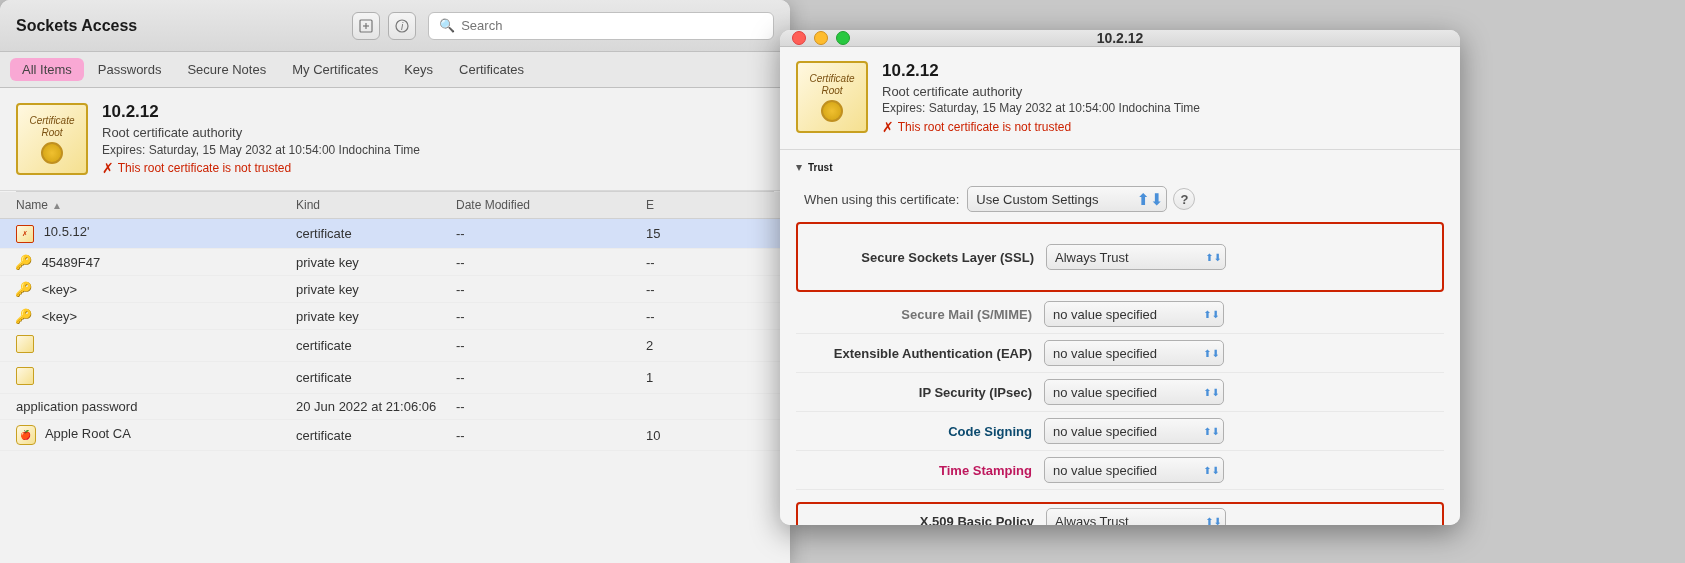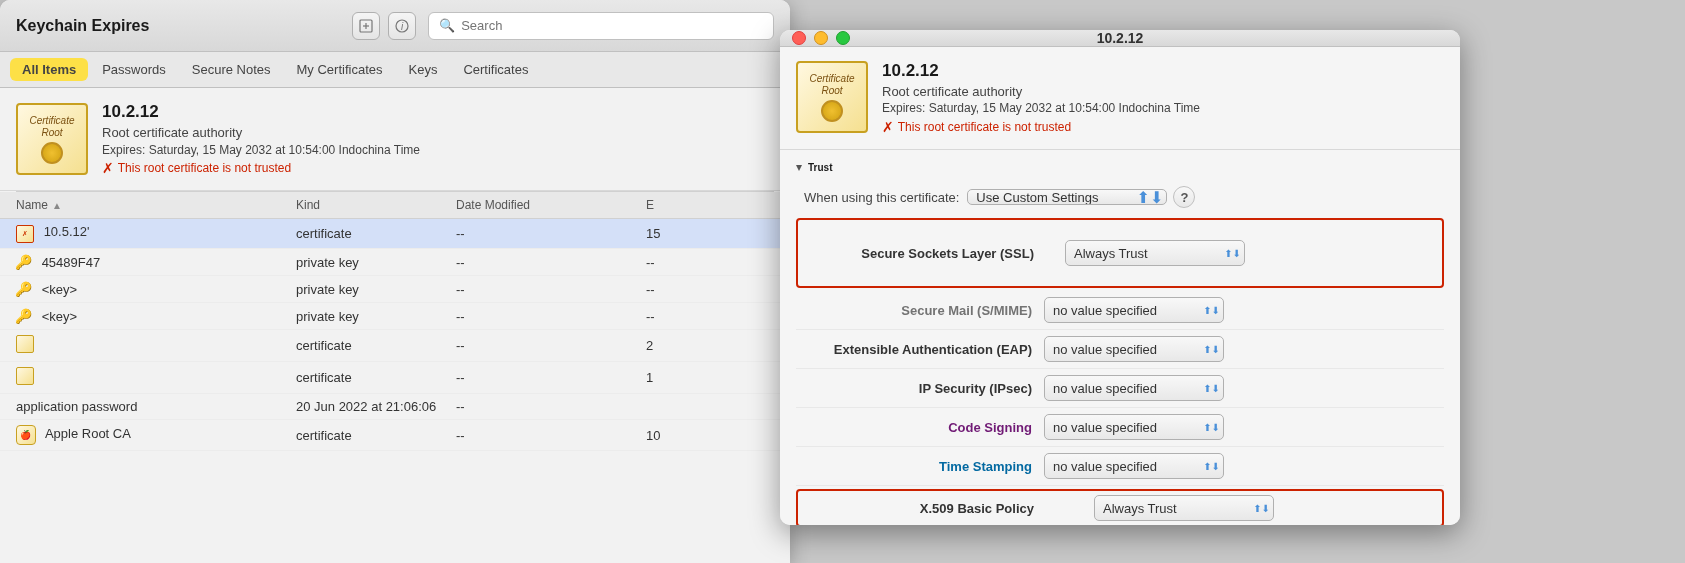--- a/index.html
+++ b/index.html
@@ -103,22 +103,22 @@
     .tab {
       padding: 4px 12px;
       border-radius: 6px;
       font-size: 13px;
       color: #444;
       cursor: pointer;
       white-space: nowrap;
     }
 
     .tab.active {
-      background: #fde047;
-      font-weight: 700;
+      background: #f9a8d4;
+      font-weight: 400;
     }
 
     .cert-header {
       background: #f2f2f2;
       padding: 14px 16px;
       display: flex;
       align-items: center;
       gap: 14px;
       border-bottom: 1px solid #d8d8d8;
     }
@@ -381,21 +381,21 @@
       margin-right: 8px;
     }
 
     .select-wrapper {
       position: relative;
       display: inline-flex;
       align-items: center;
     }
 
     .select-wrapper select {
-      height: 16px;
+      height: 26px;
       border: 1px solid #b0b0b0;
       border-radius: 5px;
       background: linear-gradient(180deg, #f8f8f8 0%, #e8e8e8 100%);
       font-size: 13px;
       color: #333;
       padding: 0 28px 0 8px;
       appearance: none;
       cursor: pointer;
       min-width: 160px;
     }
@@ -427,21 +427,21 @@
       cursor: pointer;
       margin-left: 6px;
     }
   </style>
 </head>
 <body>
 
 <div class="keychain-window">
 
   <div class="titlebar">
-    <span class="titlebar-title">Keychain Expires</span>
+    <span class="titlebar-title">Sockets Access</span>
     <div class="titlebar-icons">
       <div class="titlebar-btn">
         <svg width="14" height="14" viewBox="0 0 14 14" fill="none">
           <rect x="1" y="1" width="12" height="12" rx="1" stroke="#777" stroke-width="1.2" fill="none"></rect>
           <line x1="4" y1="7" x2="10" y2="7" stroke="#777" stroke-width="1.2"></line>
           <line x1="7" y1="4" x2="7" y2="10" stroke="#777" stroke-width="1.2"></line>
         </svg>
       </div>
       <div class="titlebar-btn">
         <svg width="14" height="14" viewBox="0 0 14 14" fill="none">
@@ -627,21 +627,21 @@
           <option>Use System Defaults</option>
           <option>Always Trust</option>
           <option>Never Trust</option>
         </select>
         <span class="select-arrow">⬆⬇</span>
       </div>
       <div class="help-btn">?</div>
     </div>
 
     <div id="policy-rows">
-    <div style="display: flex; align-items: center; padding: 20px 8px; border: 2px solid rgb(204, 34, 0); border-radius: 4px; margin: 3px 0px; gap: 19px;">
+    <div style="display: flex; align-items: center; padding: 20px 8px; border: 2px solid rgb(204, 34, 0); border-radius: 4px; margin: 3px 0px;">
           <div style="font-size: 13px; font-weight: 600; color: rgb(51, 51, 51); flex: 0 0 240px; text-align: right; padding-right: 12px;">Secure Sockets Layer (SSL)</div>
           <div style="position: relative; display: inline-flex; align-items: center;">
             <select style="height: 26px; border: 1px solid rgb(176, 176, 176); border-radius: 5px; background: linear-gradient(rgb(248, 248, 248) 0%, rgb(232, 232, 232) 100%); font-size: 13px; color: rgb(51, 51, 51); padding: 0px 28px 0px 8px; appearance: none; cursor: pointer; min-width: 180px;"><option>no value specified</option><option selected="">Always Trust</option><option>Never Trust</option><option>Use System Defaults</option></select>
             <span style="position: absolute; right: 4px; pointer-events: none; color: rgb(74, 144, 217); font-size: 10px;">⬆⬇</span>
           </div>
         </div>
         <div style="display: flex; align-items: center; padding: 6px 8px; border-bottom: 1px solid rgb(232, 232, 232);">
           <div style="font-size: 13px; font-weight: 600; color: #737373; flex: 0 0 240px; text-align: right; padding-right: 12px;">Secure Mail (S/MIME)</div>
           <div style="position: relative; display: inline-flex; align-items: center;">
             <select style="height: 26px; border: 1px solid rgb(176, 176, 176); border-radius: 5px; background: linear-gradient(rgb(248, 248, 248) 0%, rgb(232, 232, 232) 100%); font-size: 13px; color: rgb(51, 51, 51); padding: 0px 28px 0px 8px; appearance: none; cursor: pointer; min-width: 180px;"><option>no value specified</option><option>Always Trust</option><option>Never Trust</option><option>Use System Defaults</option></select>
@@ -656,34 +656,34 @@
           </div>
         </div>
         <div style="display: flex; align-items: center; padding: 6px 8px; border-bottom: 1px solid rgb(232, 232, 232);">
           <div style="font-size: 13px; font-weight: 600; color: rgb(51, 51, 51); flex: 0 0 240px; text-align: right; padding-right: 12px;">IP Security (IPsec)</div>
           <div style="position: relative; display: inline-flex; align-items: center;">
             <select style="height: 26px; border: 1px solid rgb(176, 176, 176); border-radius: 5px; background: linear-gradient(rgb(248, 248, 248) 0%, rgb(232, 232, 232) 100%); font-size: 13px; color: rgb(51, 51, 51); padding: 0px 28px 0px 8px; appearance: none; cursor: pointer; min-width: 180px;"><option>no value specified</option><option>Always Trust</option><option>Never Trust</option><option>Use System Defaults</option></select>
             <span style="position: absolute; right: 4px; pointer-events: none; color: rgb(74, 144, 217); font-size: 10px;">⬆⬇</span>
           </div>
         </div>
         <div style="display: flex; align-items: center; padding: 6px 8px; border-bottom: 1px solid rgb(232, 232, 232);">
-          <div style="font-size: 13px; font-weight: 600; color: #701a75; flex: 0 0 240px; text-align: right; padding-right: 12px;">Code Signing</div>
+          <div style="font-size: 13px; font-weight: 600; color: #0c4a6e; flex: 0 0 240px; text-align: right; padding-right: 12px;">Code Signing</div>
           <div style="position: relative; display: inline-flex; align-items: center;">
             <select style="height: 26px; border: 1px solid rgb(176, 176, 176); border-radius: 5px; background: linear-gradient(rgb(248, 248, 248) 0%, rgb(232, 232, 232) 100%); font-size: 13px; color: rgb(51, 51, 51); padding: 0px 28px 0px 8px; appearance: none; cursor: pointer; min-width: 180px;"><option>no value specified</option><option>Always Trust</option><option>Never Trust</option><option>Use System Defaults</option></select>
             <span style="position: absolute; right: 4px; pointer-events: none; color: rgb(74, 144, 217); font-size: 10px;">⬆⬇</span>
           </div>
         </div>
         <div style="display: flex; align-items: center; padding: 6px 8px; border-bottom: 1px solid rgb(232, 232, 232);">
-          <div style="font-size: 13px; font-weight: 600; color: #0369a1; flex: 0 0 240px; text-align: right; padding-right: 12px;">Time Stamping</div>
+          <div style="font-size: 13px; font-weight: 600; color: #be185d; flex: 0 0 240px; text-align: right; padding-right: 12px;">Time Stamping</div>
           <div style="position: relative; display: inline-flex; align-items: center;">
             <select style="height: 26px; border: 1px solid rgb(176, 176, 176); border-radius: 5px; background: linear-gradient(rgb(248, 248, 248) 0%, rgb(232, 232, 232) 100%); font-size: 13px; color: rgb(51, 51, 51); padding: 0px 28px 0px 8px; appearance: none; cursor: pointer; min-width: 180px;"><option>no value specified</option><option>Always Trust</option><option>Never Trust</option><option>Use System Defaults</option></select>
             <span style="position: absolute; right: 4px; pointer-events: none; color: rgb(74, 144, 217); font-size: 10px;">⬆⬇</span>
           </div>
         </div>
-        <div style="display: flex; align-items: center; padding: 4px 8px; border: 2px solid rgb(204, 34, 0); border-radius: 4px; margin: 3px 0px; gap: 48px;">
+        <div style="display: flex; align-items: center; padding: 4px 8px; border: 2px solid rgb(204, 34, 0); border-radius: 4px; margin: 12px 0px;">
           <div style="font-size: 13px; font-weight: 600; color: rgb(51, 51, 51); flex: 0 0 240px; text-align: right; padding-right: 12px;">X.509 Basic Policy</div>
           <div style="position: relative; display: inline-flex; align-items: center;">
             <select style="height: 26px; border: 1px solid rgb(176, 176, 176); border-radius: 5px; background: linear-gradient(rgb(248, 248, 248) 0%, rgb(232, 232, 232) 100%); font-size: 13px; color: rgb(51, 51, 51); padding: 0px 28px 0px 8px; appearance: none; cursor: pointer; min-width: 180px;"><option>no value specified</option><option selected="">Always Trust</option><option>Never Trust</option><option>Use System Defaults</option></select>
             <span style="position: absolute; right: 4px; pointer-events: none; color: rgb(74, 144, 217); font-size: 10px;">⬆⬇</span>
           </div>
         </div>
       </div>
   </div>
 </div>
 

